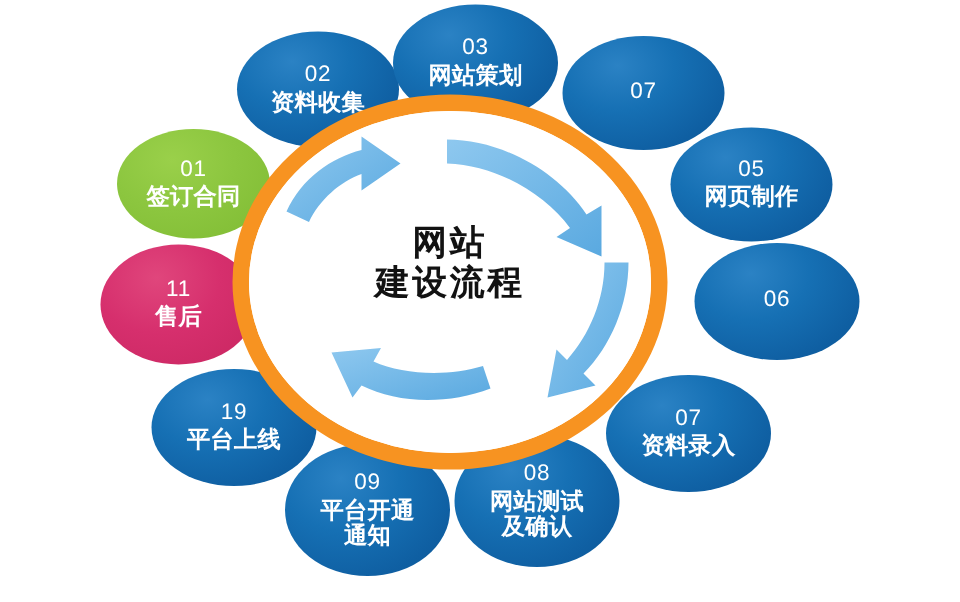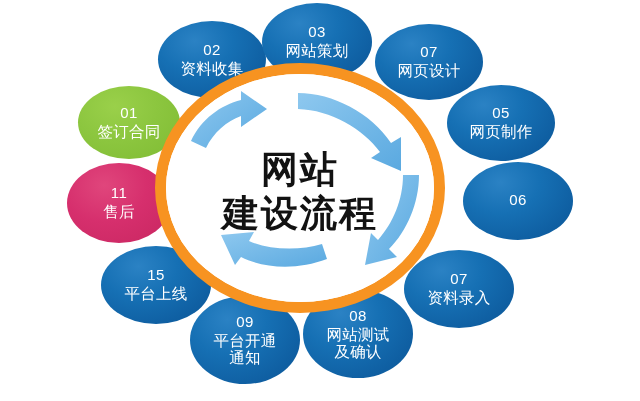--- a/index.html
+++ b/index.html
@@ -32,21 +32,21 @@
     box-sizing: border-box;
   }
   .node .num {
     font-size: 15px;
     font-weight: 400;
     letter-spacing: 0.5px;
     margin-bottom: 1px;
   }
   .node .lbl {
     font-size: 15.5px;
-    font-weight: 400;
+    font-weight: 700;
     letter-spacing: 0.2px;
     white-space: pre-line;
   }
   .node.blue {
     background: radial-gradient(ellipse at 34% 26%, #2b82c4 0%, #1670b4 38%, #0f5fa2 75%, #0b5796 100%);
   }
   .node.green {
     background: radial-gradient(ellipse at 36% 28%, #9ad04a 0%, #8cc63f 45%, #7fbb33 100%);
   }
   .node.pink {
@@ -88,21 +88,21 @@
   }
 
   
   #center-title {
     position: absolute;
     left: 190px;
     top: 148px;
     width: 220px;
     text-align: center;
     color: #121212;
-    font-size: 37px;
+    font-size: 23px;
     font-weight: 700;
     line-height: 1.18;
     letter-spacing: 2px;
     white-space: pre-line;
     z-index: 6;
   }
 </style>
 </head>
 <body>
 
@@ -116,21 +116,20 @@
       <div class="node blue" style="left: 158px; top: 21px; width: 108px; height: 77px;">
         <div class="num">02</div>
         <div class="lbl">资料收集</div>
       </div>
       <div class="node blue" style="left: 262px; top: 3px; width: 110px; height: 78px;">
         <div class="num">03</div>
         <div class="lbl">网站策划</div>
       </div>
       <div class="node blue" style="left: 375px; top: 24px; width: 108px; height: 76px;">
         <div class="num">07</div>
-        <div class="lbl">网页设计</div>
       </div>
       <div class="node blue" style="left: 447px; top: 85px; width: 108px; height: 76px;">
         <div class="num">05</div>
         <div class="lbl">网页制作</div>
       </div>
       <div class="node blue" style="left: 463px; top: 162px; width: 110px; height: 78px;">
         <div class="num">06</div>
       </div>
       <div class="node blue" style="left: 404px; top: 250px; width: 110px; height: 78px;">
         <div class="num">07</div>
@@ -140,21 +139,21 @@
         <div class="num">08</div>
         <div class="lbl">网站测试
 及确认</div>
       </div>
       <div class="node blue" style="left: 190px; top: 296px; width: 110px; height: 88px;">
         <div class="num">09</div>
         <div class="lbl">平台开通
 通知</div>
       </div>
       <div class="node blue" style="left: 101px; top: 246px; width: 110px; height: 78px;">
-        <div class="num">15</div>
+        <div class="num">19</div>
         <div class="lbl">平台上线</div>
       </div>
       <div class="node pink" style="left: 67px; top: 163px; width: 104px; height: 80px; align-items: center;">
         <div class="num">11</div>
         <div class="lbl">售后</div>
       </div>
     </div>
 
   <div id="ring"></div>
   <div id="ring-inner-shadow"></div>

